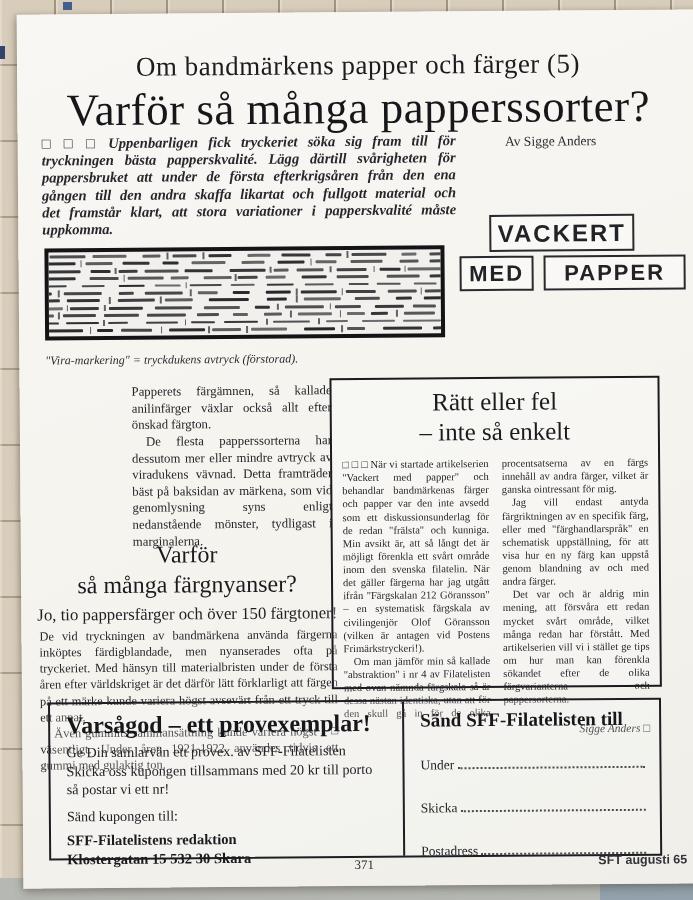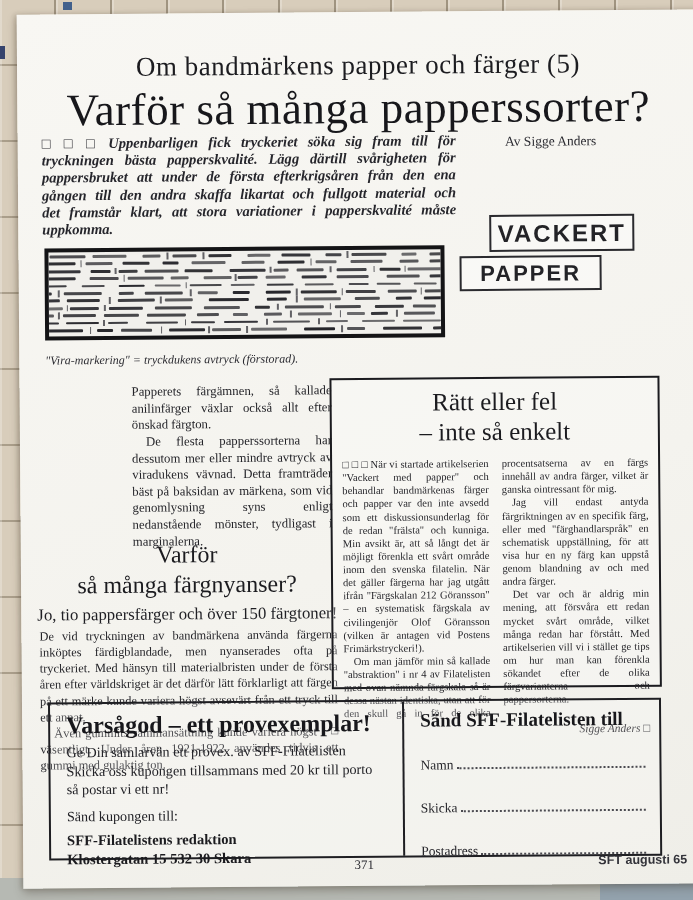--- a/index.html
+++ b/index.html
@@ -88,20 +88,21 @@
 
 <div class="page">
 
   <div class="abs kicker">Om bandmärkens papper och färger (5)</div>
   <div class="abs headline">Varför så många papperssorter?</div>
   <div class="abs lead">□ □ □  Uppenbarligen fick tryckeriet söka sig fram till för tryckningen bästa papperskvalité. Lägg därtill svårigheten för pappersbruket att under de första efterkrigsåren från den ena gången till den andra skaffa likartat och fullgott material och det framstår klart, att stora variationer i papperskvalité måste uppkomma.</div>
   <div class="abs byline">Av Sigge Anders</div>
 
   <div class="abs stampbox stamp1">VACKERT</div>
   <div class="abs stamprow">
+    <div class="stampbox stamp-med">MED</div>
     <div class="stampbox stamp-papper">PAPPER</div>
   </div>
 
   <div class="abs vira">
     <div id="vira-pattern">
         <div class="vrow">
           <span class="dash" style="left:-0.9px;width:36.2px;opacity:0.81"></span>
           <span class="dash" style="left:41.5px;width:34.2px;opacity:0.70"></span>
           <span class="dash" style="left:92.0px;width:17.9px;opacity:0.73"></span>
           <span class="tick" style="left:115.8px"></span>
@@ -322,21 +323,21 @@
       </div>
       <div class="coupon-send">Sänd kupongen till:</div>
       <div class="coupon-addr">
         <div>SFF-Filatelistens redaktion</div>
         <div>Klostergatan 15  532 30 Skara</div>
       </div>
     </div>
     <div class="coupon-right">
       <div class="coupon-right-title">Sänd SFF-Filatelisten till</div>
       <div class="field-row fr1">
-        <span>Namn</span>
+        <span>Under</span>
         <span class="leader"></span>
       </div>
       <div class="field-row fr2">
         <span>Skicka</span>
         <span class="leader"></span>
       </div>
       <div class="field-row fr3">
         <span>Postadress</span>
         <span class="leader"></span>
       </div>

